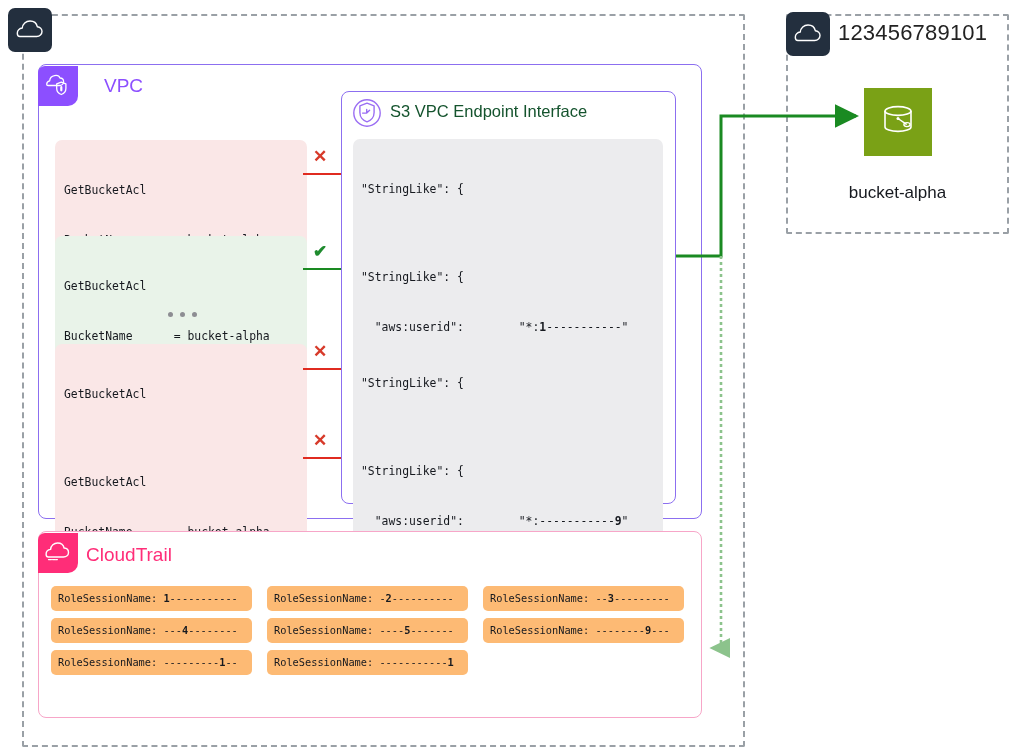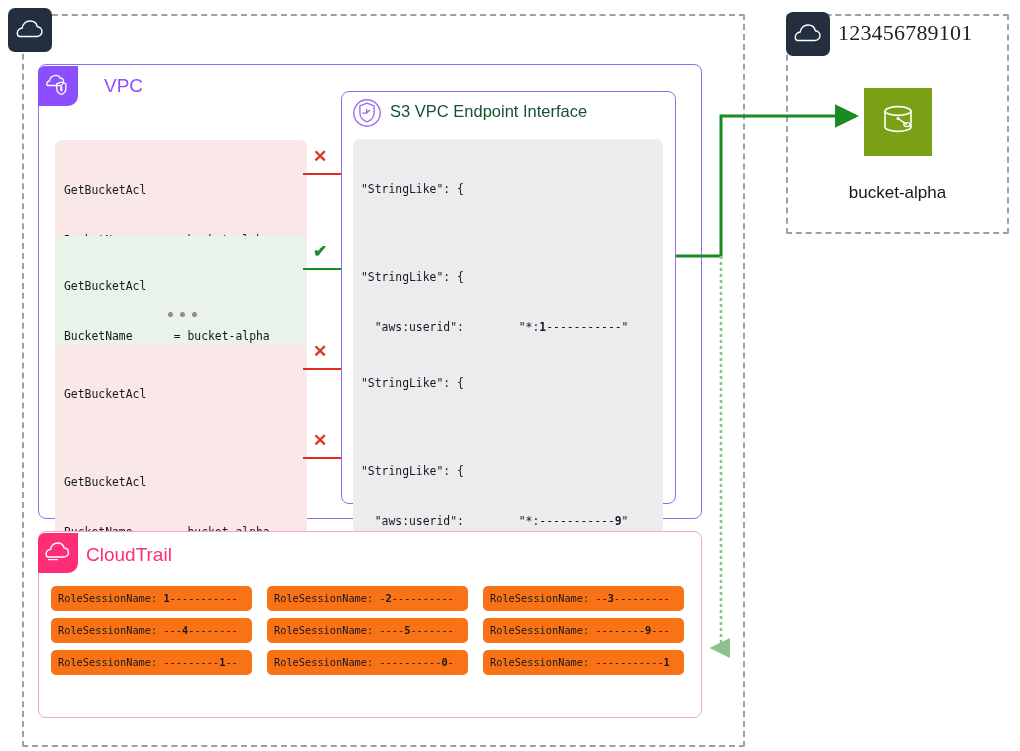--- a/index.html
+++ b/index.html
@@ -43,21 +43,20 @@
   #cloud-badge-left  { left: 8px;  top: 8px; }
   #cloud-badge-right { left: 786px; top: 12px; }
 
   .acct-number {
     position: absolute;
     left: 838px;
     top: 20px;
     font-size: 22px;
     color: #222222;
     letter-spacing: .2px;
-    font-family: Liberation Serif, serif;
   }
 
   
   #vpc-group {
     position: absolute;
     left: 38px; top: 64px;
     width: 664px; height: 455px;
     border: 1.6px solid #8c6ff0;
     border-radius: 8px;
     box-sizing: border-box;
@@ -207,21 +206,21 @@
     position: absolute;
     left: 51px; top: 586px;
     width: 640px;
     display: grid;
     grid-template-columns: repeat(3, 201px);
     grid-auto-rows: 25px;
     column-gap: 15px;
     row-gap: 7px;
   }
   .ct-chip {
-    background: #f97316;
+    background: #fdba74;
     border-radius: 5px;
     padding: 5px 7px;
     box-sizing: border-box;
     font-family: "DejaVu Sans Mono", monospace;
     font-size: 10.3px;
     line-height: 15px;
     color: #16191f;
     white-space: pre;
     overflow: hidden;
   }
@@ -347,21 +346,20 @@
   <div id="cloudtrail-title">CloudTrail</div>
 
   <div id="ct-logs">
     <div class="ct-chip"><span>RoleSessionName: </span><span></span><span class="hl">1</span><span>-----------</span></div>
     <div class="ct-chip"><span>RoleSessionName: </span><span>-</span><span class="hl">2</span><span>----------</span></div>
     <div class="ct-chip"><span>RoleSessionName: </span><span>--</span><span class="hl">3</span><span>---------</span></div>
     <div class="ct-chip"><span>RoleSessionName: </span><span>---</span><span class="hl">4</span><span>--------</span></div>
     <div class="ct-chip"><span>RoleSessionName: </span><span>----</span><span class="hl">5</span><span>-------</span></div>
     <div class="ct-chip"><span>RoleSessionName: </span><span>--------</span><span class="hl">9</span><span>---</span></div>
     <div class="ct-chip"><span>RoleSessionName: </span><span>---------</span><span class="hl">1</span><span>--</span></div>
-    <div class="ct-chip"><span>RoleSessionName: </span><span>----------</span><span class="hl">0</span><span>-</span></div>
     <div class="ct-chip"><span>RoleSessionName: </span><span>-----------</span><span class="hl">1</span><span></span></div>
   </div>
 
   <div id="bucket-icon">
     <svg width="44" height="44" viewBox="0 0 44 44" aria-hidden="true">
       <ellipse cx="22" cy="11" rx="13" ry="4.4" fill="none" stroke="#ffffff" stroke-width="1.6"></ellipse>
       <path d="M9 11v16c0 2.4 5.8 4.4 13 4.4s13-2 13-4.4V11" fill="none" stroke="#ffffff" stroke-width="1.6"></path>
       <path d="M22 18.5l8.2 5.6" stroke="#ffffff" stroke-width="1.5" stroke-linecap="round"></path>
       <circle cx="22" cy="18.5" r="1.5" fill="#ffffff"></circle>
       <ellipse cx="31" cy="24.6" rx="3.1" ry="2" fill="none" stroke="#ffffff" stroke-width="1.4"></ellipse>

